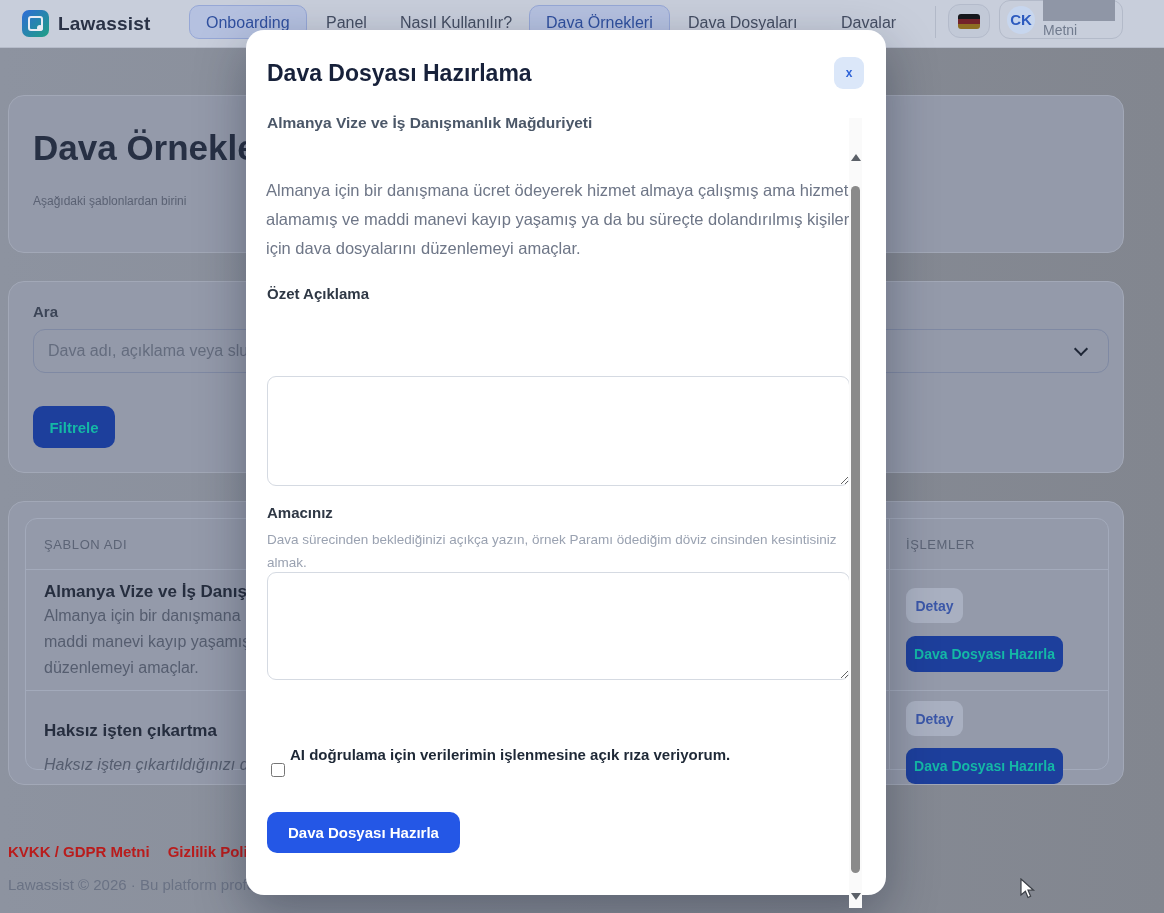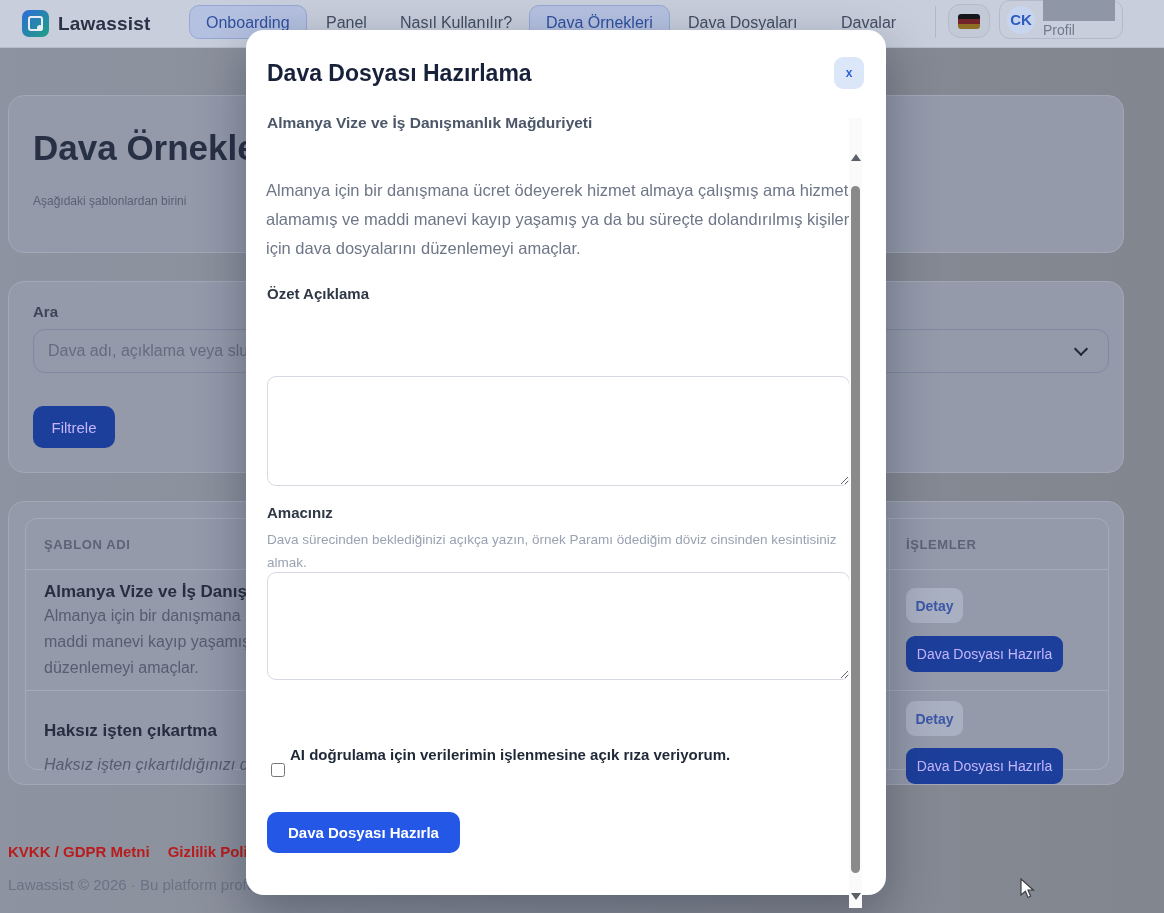--- a/index.html
+++ b/index.html
@@ -44,29 +44,29 @@
   .filter-card { left:8px; top:281px; width:1116px; height:192px; }
   .filter-label { position:absolute; left:24px; top:21px; font-size:15px; font-weight:bold; color:#3c4557; }
   .search-input { position:absolute; left:24px; top:47px; width:586px; height:44px; border-radius:12px;
                 border:1px solid #7f89a3; background:transparent; padding:0 14px; font-size:16px;
                 color:#5d6578; font-family:inherit; }
   .search-input::placeholder { color:#646c7e; opacity:1; }
   .cat-select { position:absolute; left:622px; top:47px; width:478px; height:44px; border-radius:12px;
                 border:1px solid #7f89a3; background:transparent; }
   .select-chevron { position:absolute; right:22px; top:14px; width:10px; height:10px;
                 border-right:2.5px solid #1e2636; border-bottom:2.5px solid #1e2636; transform:rotate(45deg); }
-  .btn-dark { background:#1d3f9c; color:#c4b5fd; font-weight:normal; border:none; border-radius:10px;
+  .btn-dark { background:#1d3f9c; color:#14b8a6; font-weight:bold; border:none; border-radius:10px;
               font-size:15px; font-family:inherit; }
   .filter-btn { position:absolute; left:24px; top:124px; width:82px; height:42px; }
 
   .table-card { left:8px; top:501px; width:1116px; height:284px; }
   .inner-table { position:absolute; left:16px; top:16px; width:1084px; height:252px;
                  border:1px solid #a3aabb; border-radius:12px; }
   .th-row { position:absolute; left:0; top:0; width:100%; height:51px; border-bottom:1px solid #a3aabb; }
-  .th { position:absolute; top:18px; font-size:13px; font-weight:bold; letter-spacing:.6px; color:#5c6476; }
+  .th { position:absolute; top:18px; font-size:13px; font-weight:normal; letter-spacing:.6px; color:#5c6476; }
   .th-name { left:18px; } .th-actions { left:880px; }
   .col-sep { position:absolute; left:863px; top:0; width:1px; height:100%; background:#a3aabb; }
   .row-sep { position:absolute; left:0; top:171px; width:100%; height:1px; background:#a3aabb; }
   .row-title { position:absolute; left:18px; font-size:17px; font-weight:bold; color:#262e3f; white-space:nowrap; }
   .row-desc  { position:absolute; left:18px; font-size:16px; line-height:26px; color:#555d6f; white-space:nowrap; }
   .btn-detay { position:absolute; left:880px; width:57px; height:35px; border-radius:9px; border:none;
                background:#a9b0c1; color:#3b57a8; font-weight:bold; font-size:14px; font-family:inherit; }
   .btn-row-prepare { position:absolute; left:880px; width:157px; height:36px; font-size:14px; border-radius:9px; }
 
   .footer-links { position:absolute; left:8px; top:843px; font-size:15px; font-weight:bold; color:#b91c1c;
@@ -119,21 +119,21 @@
   <div class="nav-item" style="left:688px; top:6px;">Dava Dosyaları</div>
   <div class="nav-item" style="left:841px; top:6px;">Davalar</div>
   <div class="nav-sep"></div>
   <div class="flag-pill">
     <div class="flag"></div>
   </div>
   <div class="profile-pill">
     <div class="avatar">CK</div>
     <div class="profile-col">
       <div class="name-skeleton"></div>
-      <div class="profile-label">Profil</div>
+      <div class="profile-label">Metni</div>
     </div>
   </div>
 </div>
 
 <div class="card hero-card">
   <div class="hero-title">Dava Örnekleri</div>
   <div class="hero-sub">Aşağıdaki şablonlardan birini</div>
 </div>
 
 <div class="card filter-card">

